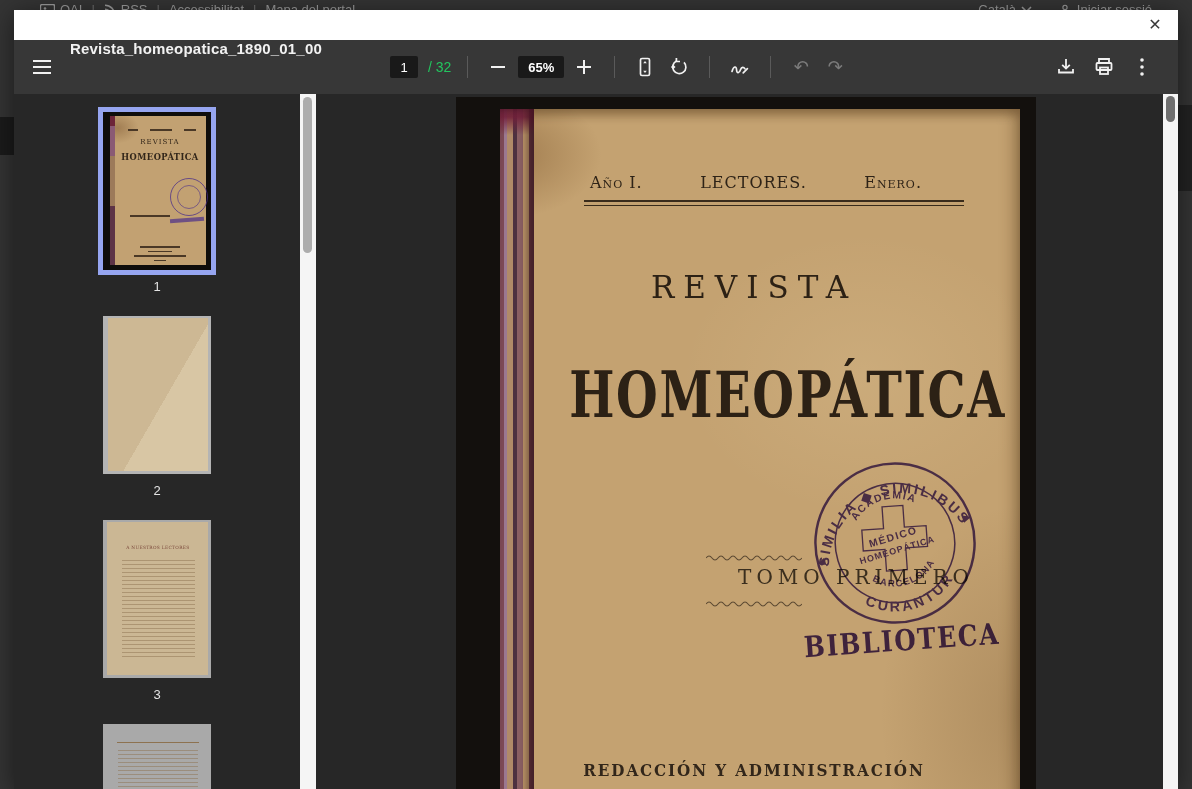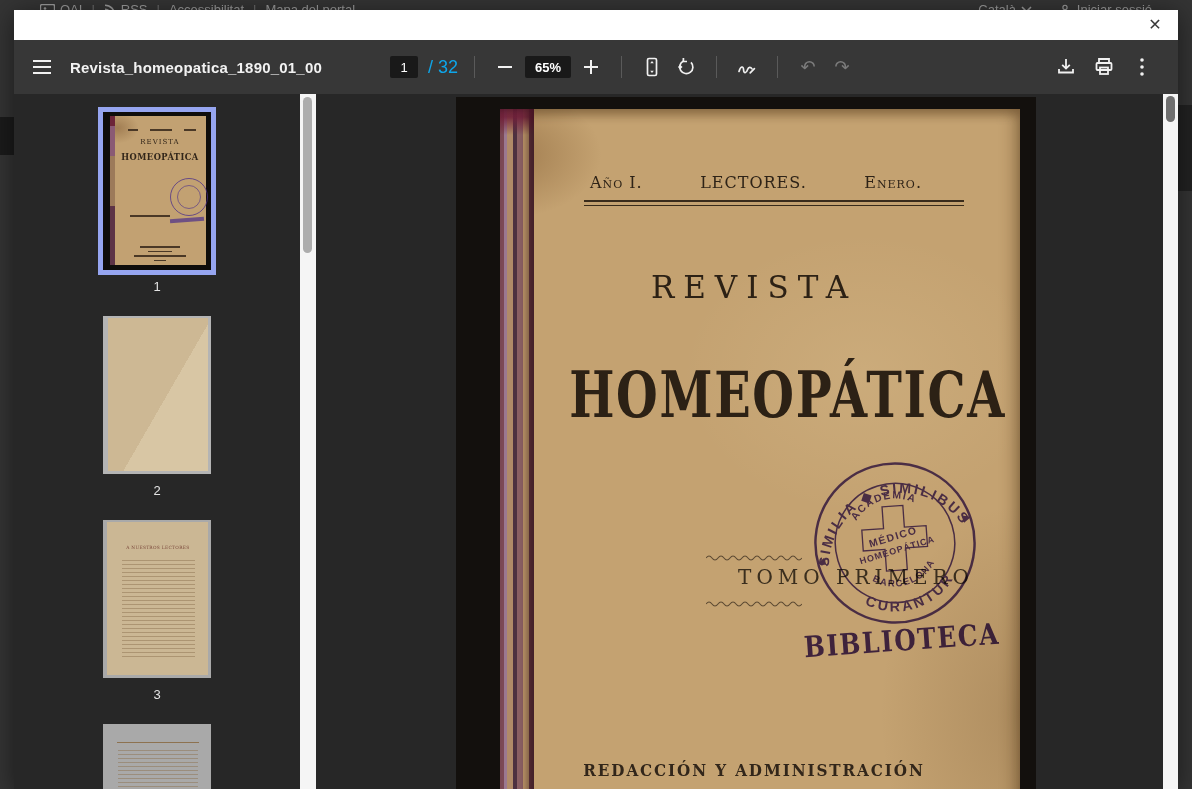--- a/index.html
+++ b/index.html
@@ -20,28 +20,28 @@
 
   
   .modal { position:absolute; left:14px; top:10px; width:1164px; height:779px;
            background:#fff; box-shadow:0 4px 24px rgba(0,0,0,.5); }
   .modal-header { position:relative; height:30px; background:#fff; }
   .modal-close { position:absolute; right:10px; top:2px; width:26px; height:26px; border:none;
                  background:transparent; color:#3a3a3a; font-size:16px; line-height:26px; cursor:pointer; }
 
   
   .toolbar { position:relative; height:54px; background:#373737; color:#f1f1f1; }
-  .tb-left { position:absolute; left:0; top:0; height:54px; display:flex; align-items:center; }
+  .tb-left { position:absolute; left:0; top:0; height:54px; display:flex; align-items:flex-start; }
   .menu-btn { width:56px; height:54px; background:transparent; border:none; display:flex;
               align-items:center; justify-content:center; cursor:pointer; }
   .doc-title { font-size:15px; font-weight:700; color:#f2f2f2; letter-spacing:.2px; }
   .tb-center { position:absolute; left:376px; top:0; height:54px; display:flex; align-items:center; gap:6px; }
   .page-input { width:28px; height:22px; background:#191919; border:none; border-radius:2px;
                 color:#fff; font-size:13px; text-align:center; }
-  .page-count { font-size:18px; color:#0ea5e9; margin-left:4px; }
+  .page-count { font-size:14px; color:#22c55e; margin-left:4px; }
   .tb-sep { width:1px; height:22px; background:#5a5a5a; margin:0 10px; }
   .tb-btn { width:28px; height:28px; border:none; background:transparent; color:#f1f1f1;
             display:flex; align-items:center; justify-content:center; cursor:pointer; font-size:17px; }
   .zoom-box { min-width:46px; height:22px; background:#191919; border:none; border-radius:2px;
               color:#fff; font-size:13px; font-weight:700; display:flex; align-items:center;
               justify-content:center; padding:0 6px; cursor:pointer; }
   .tb-btn.disabled { color:#7b7b7b; }
   .tb-right { position:absolute; right:22px; top:0; height:54px; display:flex; align-items:center; gap:10px; }
   .glyph-btn { font-size:18px; line-height:1; }
 

